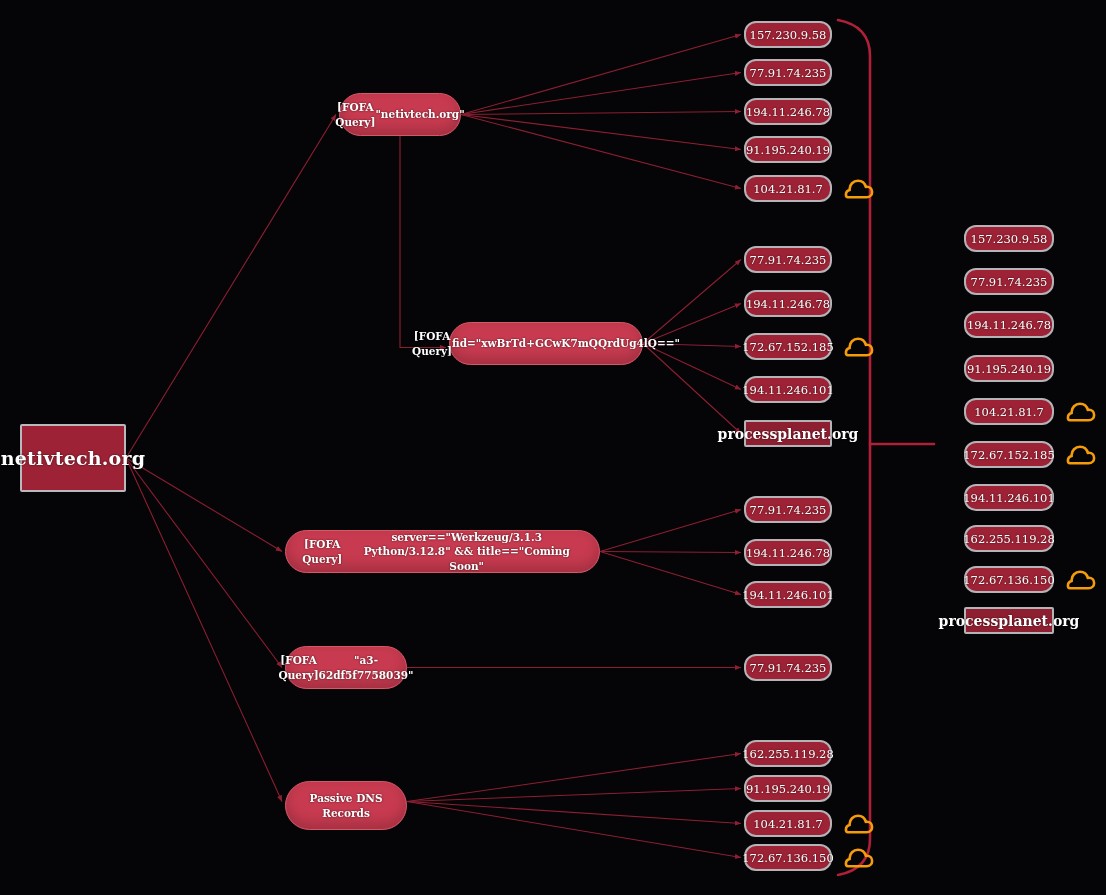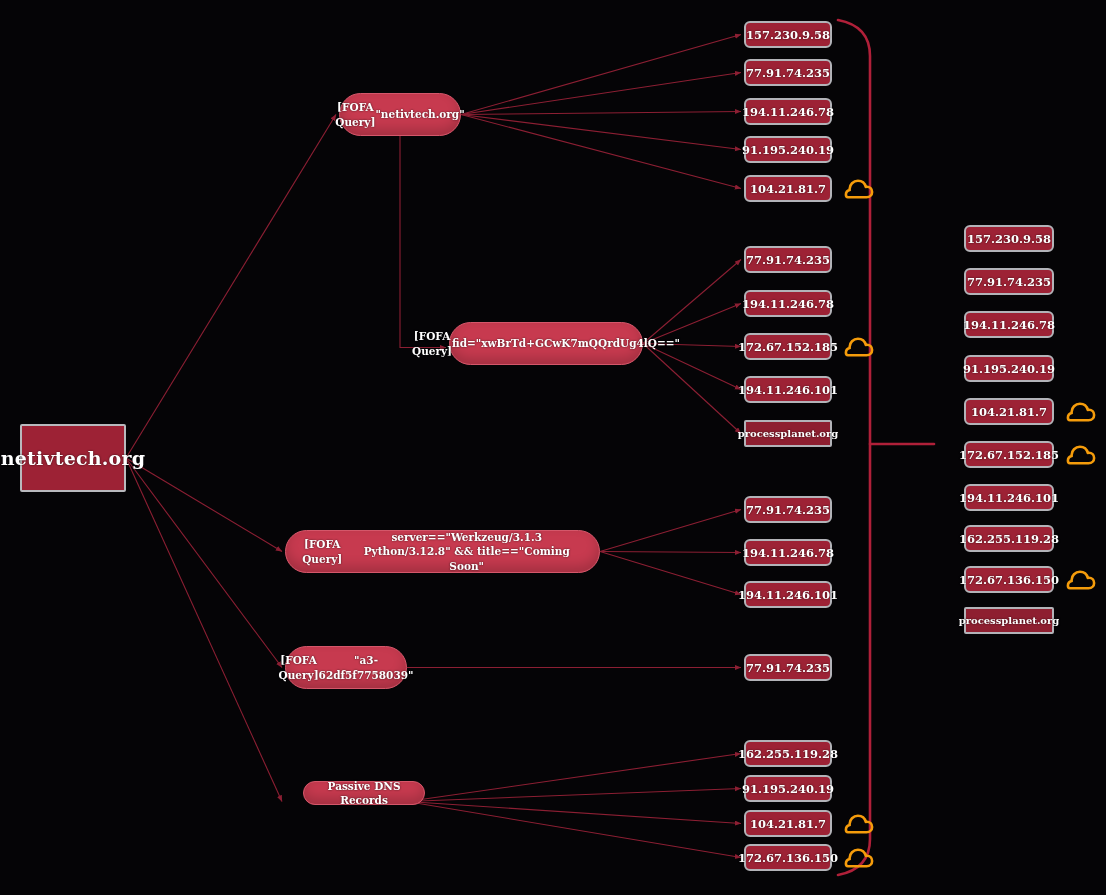--- a/index.html
+++ b/index.html
@@ -19,26 +19,26 @@
     font-weight:bold;font-size:19px;letter-spacing:.2px;
   }
   .node-query{
     background:#c73a4f;border:1px solid #d4576a;border-radius:60px;
     font-weight:bold;font-size:10.5px;line-height:1.35;padding:4px 12px;
     box-shadow:inset 0 -6px 12px rgba(0,0,0,.18);
   }
   .node-query .ln1{display:block;}
   .node-query .ln2{display:block;}
   .node-ip{
-    background:#9d2235;border:2px solid #b3b3b8;border-radius:6px;
-    font-weight:bold;font-size:11.5px;
+    background:#9d2235;border:2px solid #b3b3b8;border-radius:12px;
+    font-weight:normal;font-size:11.5px;
   }
   .node-dom{
     background:#8e1f30;border:2px solid #b3b3b8;border-radius:2px;
-    font-weight:bold;font-size:10px;
+    font-weight:bold;font-size:14px;
   }
 
   
   .cf{position:absolute;width:30px;height:26px;}
   .cf svg{display:block;width:30px;height:26px;}
 </style>
 </head>
 <body>
 
 <div id="stage">
@@ -91,21 +91,21 @@
         <span class="ln2">fid="xwBrTd+GCwK7mQQrdUg4lQ=="</span>
       </div>
       <div class="node node-query" style="left: 285px; top: 530px; width: 315px; height: 43px;">
         <span class="ln1">[FOFA Query]</span>
         <span class="ln2">server=="Werkzeug/3.1.3 Python/3.12.8" &amp;&amp; title=="Coming Soon"</span>
       </div>
       <div class="node node-query" style="left: 285px; top: 646px; width: 122px; height: 43px;">
         <span class="ln1">[FOFA Query]</span>
         <span class="ln2">"a3-62df5f7758039"</span>
       </div>
-      <div class="node node-query" style="left: 303px; top: 781px; width: 122px; height: 24px;">
+      <div class="node node-query" style="left: 285px; top: 781px; width: 122px; height: 49px;">
         <span class="ln1">Passive DNS Records</span>
       </div>
       <div class="node node-ip" style="left: 744px; top: 21px; width: 88px; height: 27px;">157.230.9.58</div>
       <div class="node node-ip" style="left: 744px; top: 59px; width: 88px; height: 27px;">77.91.74.235</div>
       <div class="node node-ip" style="left: 744px; top: 98px; width: 88px; height: 27px;">194.11.246.78</div>
       <div class="node node-ip" style="left: 744px; top: 136px; width: 88px; height: 27px;">91.195.240.19</div>
       <div class="node node-ip" style="left: 744px; top: 175px; width: 88px; height: 27px;">104.21.81.7</div>
       <div class="cf" style="left: 844px; top: 175.5px;">
         <svg viewBox="0 0 30 26" aria-hidden="true">
           <path d="M7.6 21.2 L22.6 21.2 C26.0 21.2 28.1 18.7 28.1 15.9 C28.1 13.0 25.8 10.8 23.0 10.8 C22.6 10.8 22.2 10.85 21.8 10.95 C20.9 7.3 17.7 4.8 13.9 4.8 C9.3 4.8 5.6 8.5 5.6 13.0 C5.6 13.4 5.63 13.75 5.68 14.1 C3.4 14.7 1.9 16.6 1.9 18.8 C1.9 20.1 2.6 21.2 3.9 21.2 Z" fill="none" stroke="#f59c0b" stroke-width="2.6" stroke-linejoin="round"></path>

